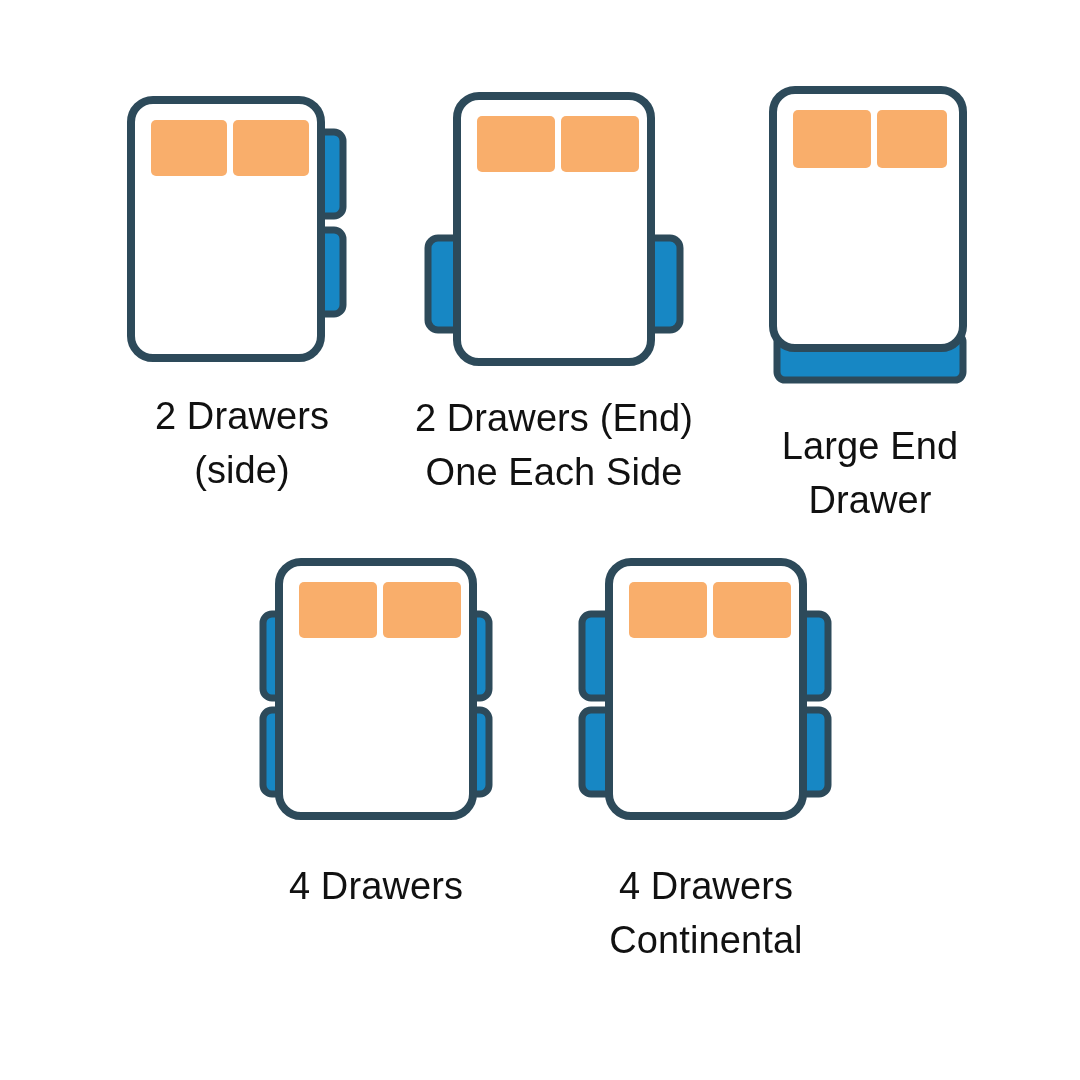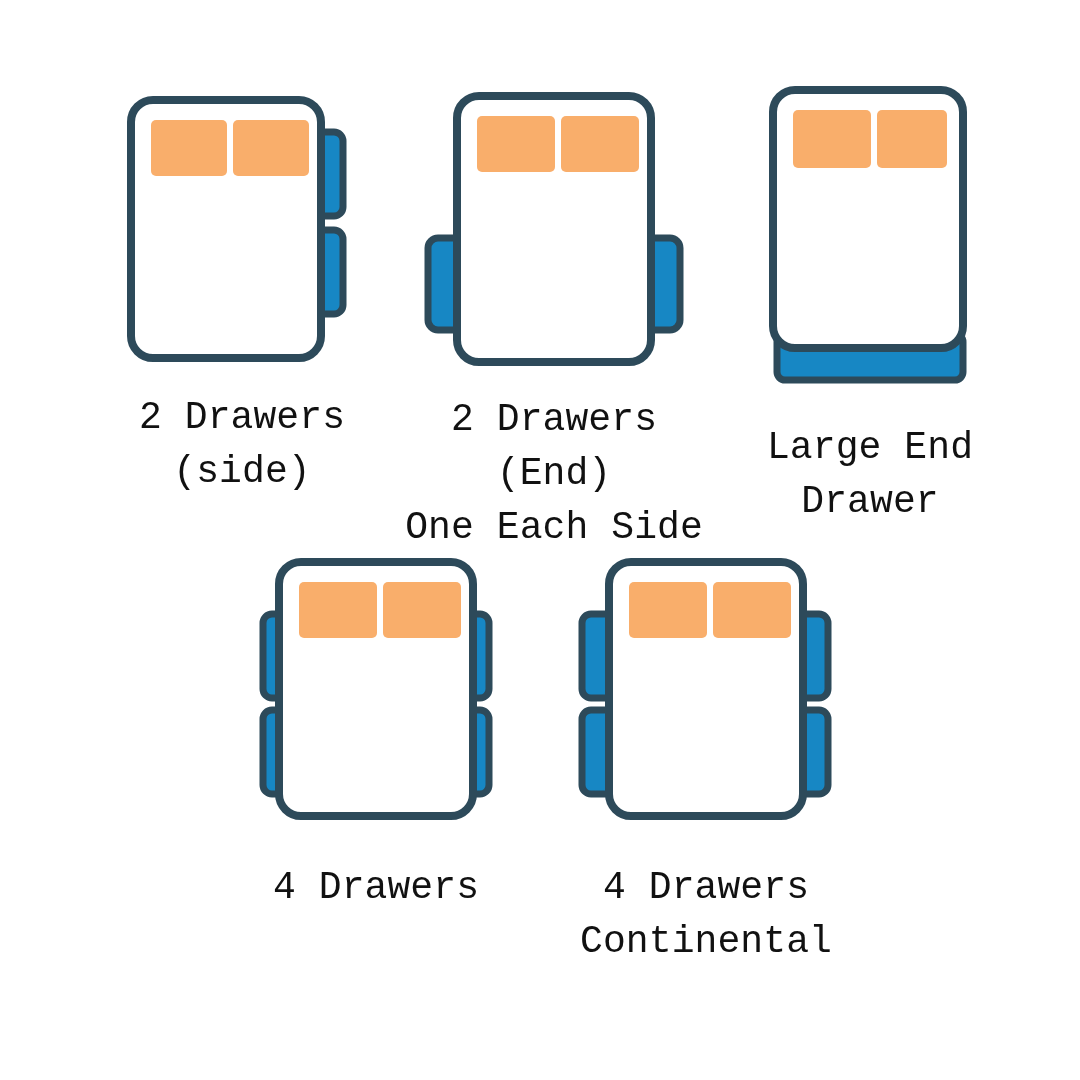--- a/index.html
+++ b/index.html
@@ -10,21 +10,20 @@
     width: 1080px;
     height: 1080px;
     background: #ffffff;
     font-family: "Liberation Sans", sans-serif;
     overflow: hidden;
   }
   #diagram {
     position: relative;
     width: 1080px;
     height: 1080px;
-    font-family: Liberation Mono, monospace;
   }
   .bed-card {
     position: absolute;
     display: flex;
     flex-direction: column;
     align-items: center;
   }
   .bed-figure {
     position: relative;
   }

